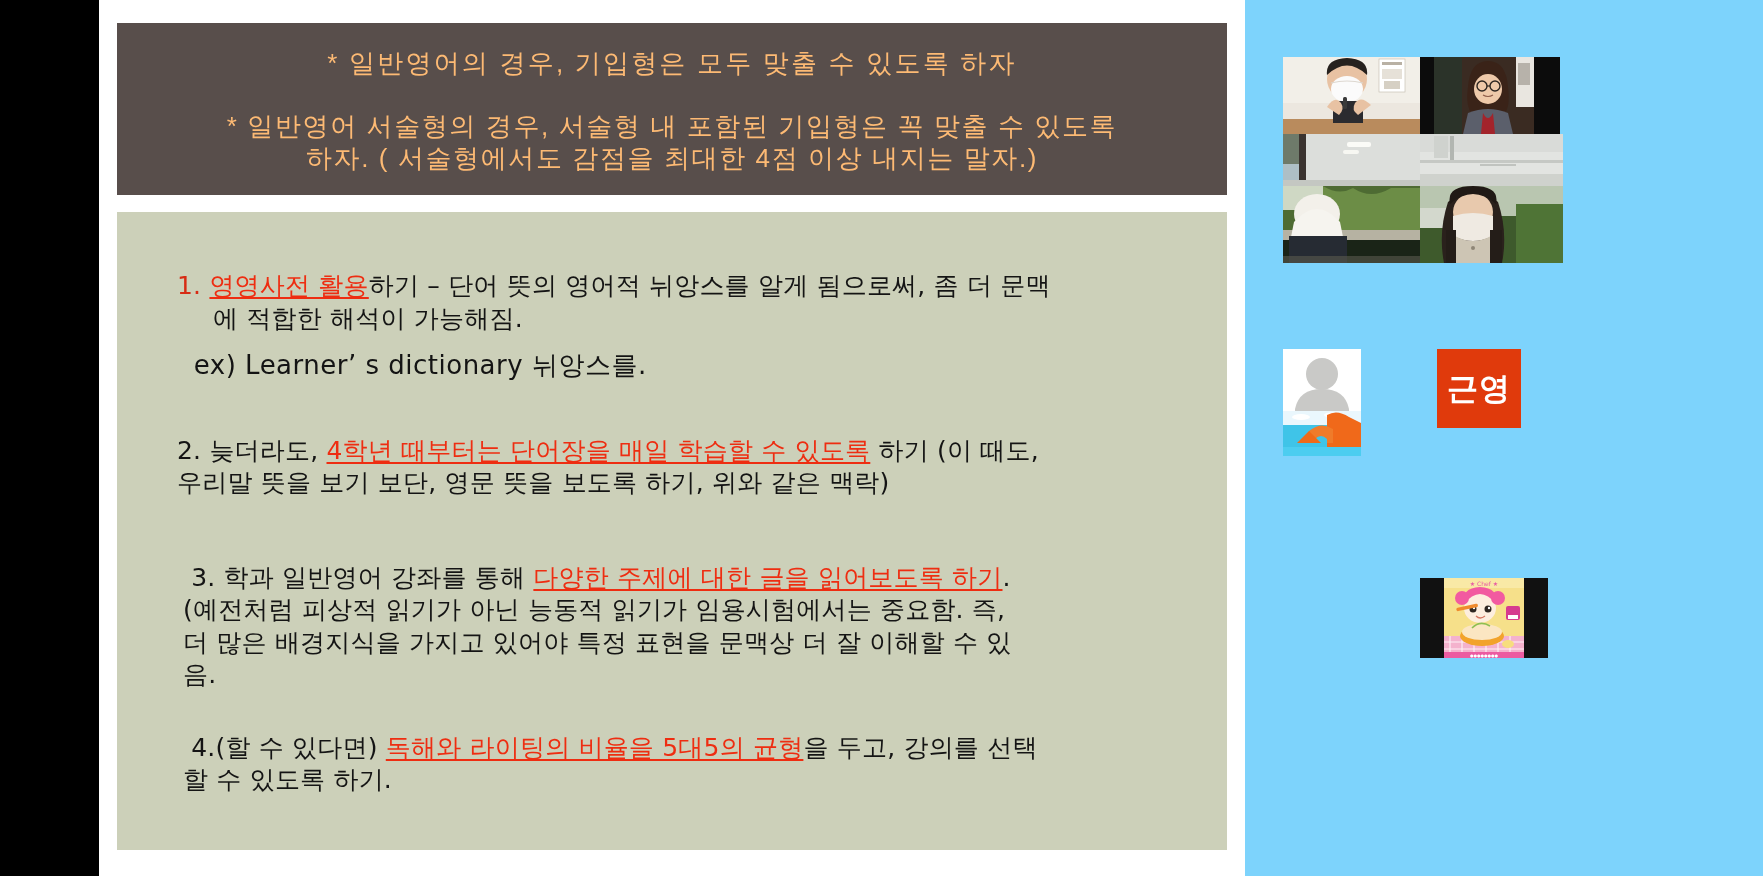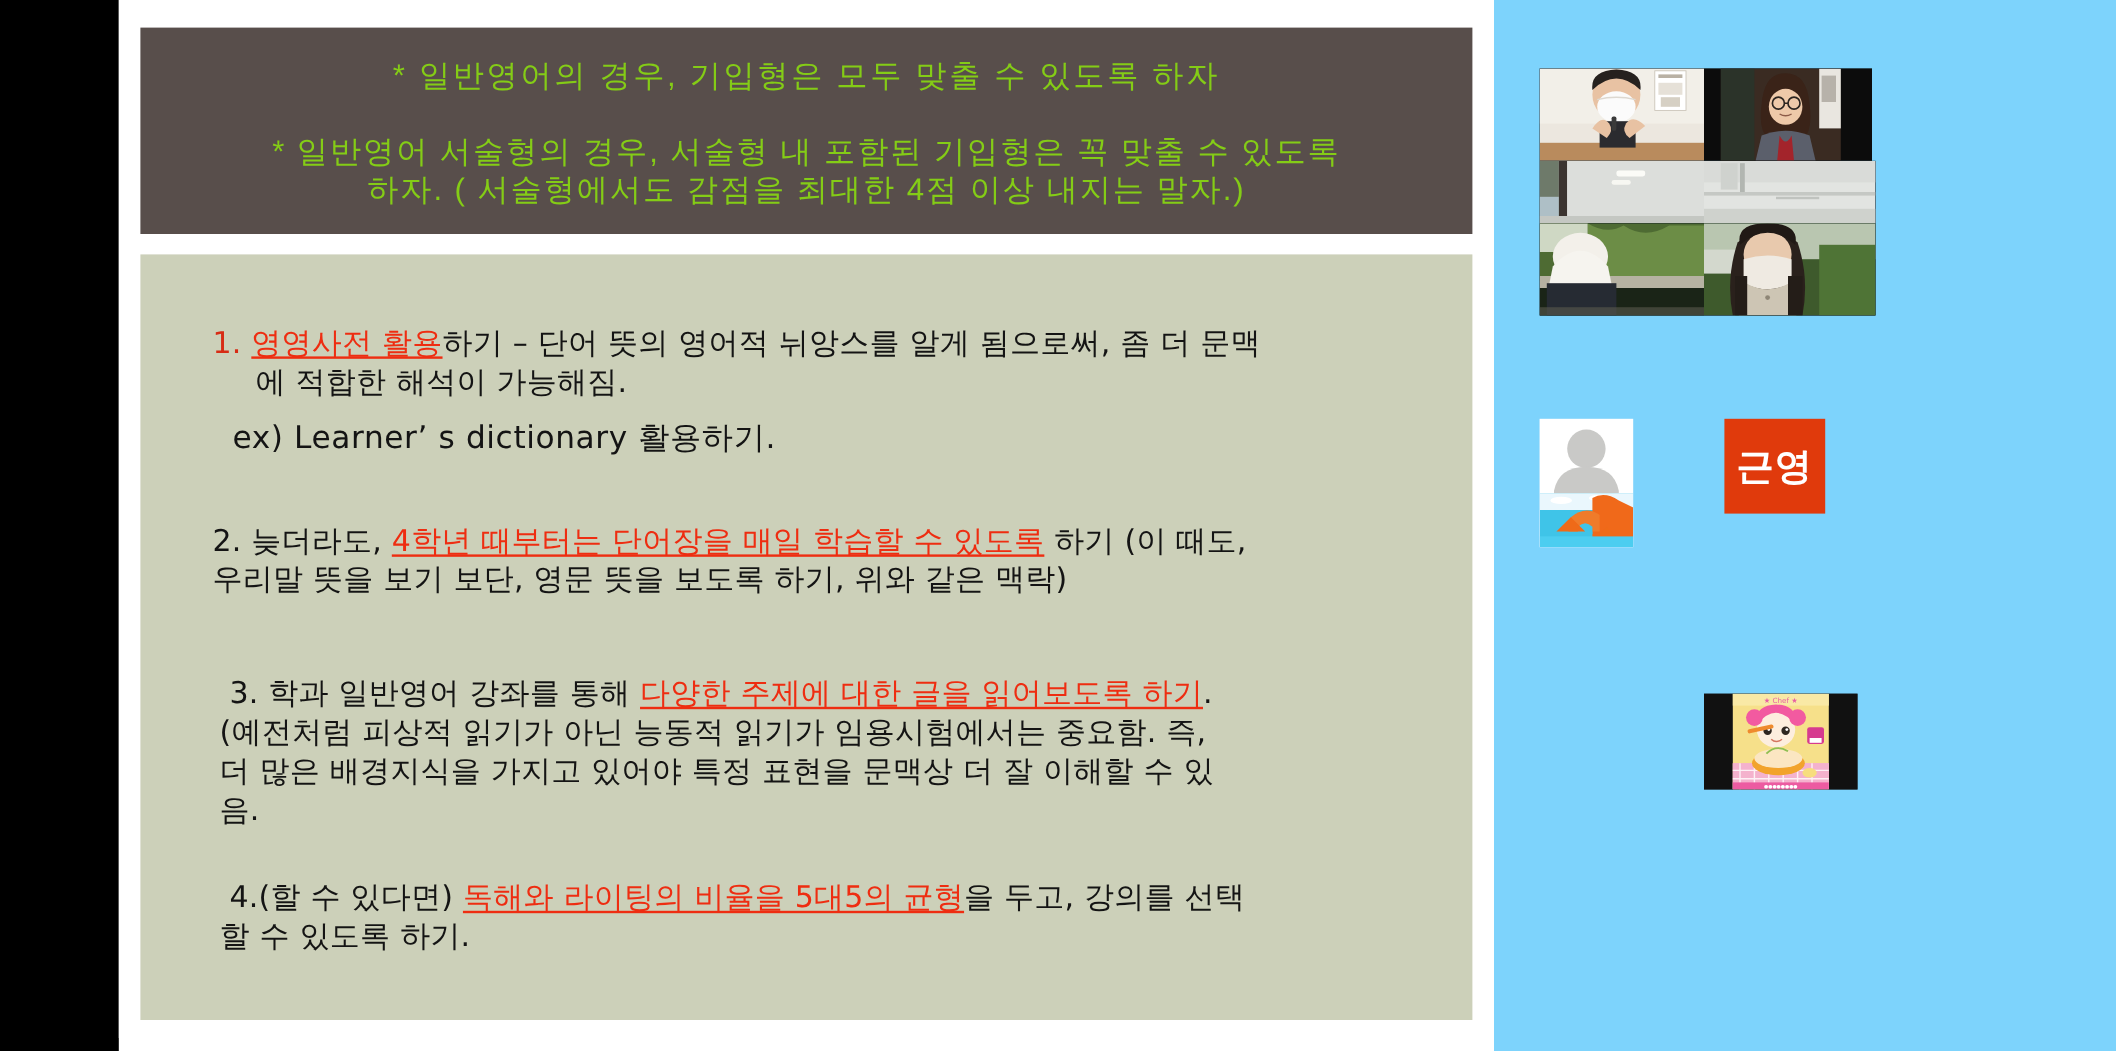--- a/index.html
+++ b/index.html
@@ -49,21 +49,21 @@
     width: 1110px;
     height: 172px;
     background: #584e4b;
     box-sizing: border-box;
     padding: 14px 18px 10px 18px;
     display: flex;
     flex-direction: column;
     justify-content: center;
   }
   .hdr-line {
-    color: #84cc16;
+    color: #fdba74;
     font-size: 26px;
     line-height: 1.25;
     letter-spacing: 2.2px;
     text-align: center;
     white-space: pre;
   }
   .hdr-line.l1 { margin-bottom: 30px; }
   .hdr-line.l2 { letter-spacing: 1.6px; }
   .hdr-line.l3 { letter-spacing: 1.6px; }
 
@@ -160,21 +160,21 @@
         <div class="hdr-line l1">* 일반영어의 경우, 기입형은 모두 맞출 수 있도록 하자</div>
         <div class="hdr-line l2">* 일반영어 서술형의 경우, 서술형 내 포함된 기입형은 꼭 맞출 수 있도록</div>
         <div class="hdr-line l3">하자. ( 서술형에서도 감점을 최대한 4점 이상 내지는 말자.)</div>
       </div>
 
       <div id="slide-body">
 
         <div class="blk blk-1">
           <div class="txt ln1"><span class="num">1.</span> <span class="hl">영영사전 활용</span><span>하기 – 단어 뜻의 영어적 뉘앙스를 알게 됨으로써, 좀 더 문맥</span></div>
           <div class="txt ln2">에 적합한 해석이 가능해짐.</div>
-          <div class="txt ln3 en"> ex) Learner’ s dictionary 활용하기.</div>
+          <div class="txt ln3 en"> ex) Learner’ s dictionary 뉘앙스를.</div>
         </div>
 
         <div class="blk blk-2">
           <div class="txt ln1"><span>2. </span><span>늦더라도, </span><span class="hl">4학년 때부터는 단어장을 매일 학습할 수 있도록</span><span> 하기 (이 때도,</span></div>
           <div class="txt ln2">우리말 뜻을 보기 보단, 영문 뜻을 보도록 하기, 위와 같은 맥락)</div>
         </div>
 
         <div class="blk blk-3">
           <div class="txt ln1"><span> 3. </span><span>학과 일반영어 강좌를 통해 </span><span class="hl">다양한 주제에 대한 글을 읽어보도록 하기</span><span>.</span></div>
           <div class="txt ln2">(예전처럼 피상적 읽기가 아닌 능동적 읽기가 임용시험에서는 중요함. 즉,</div>

